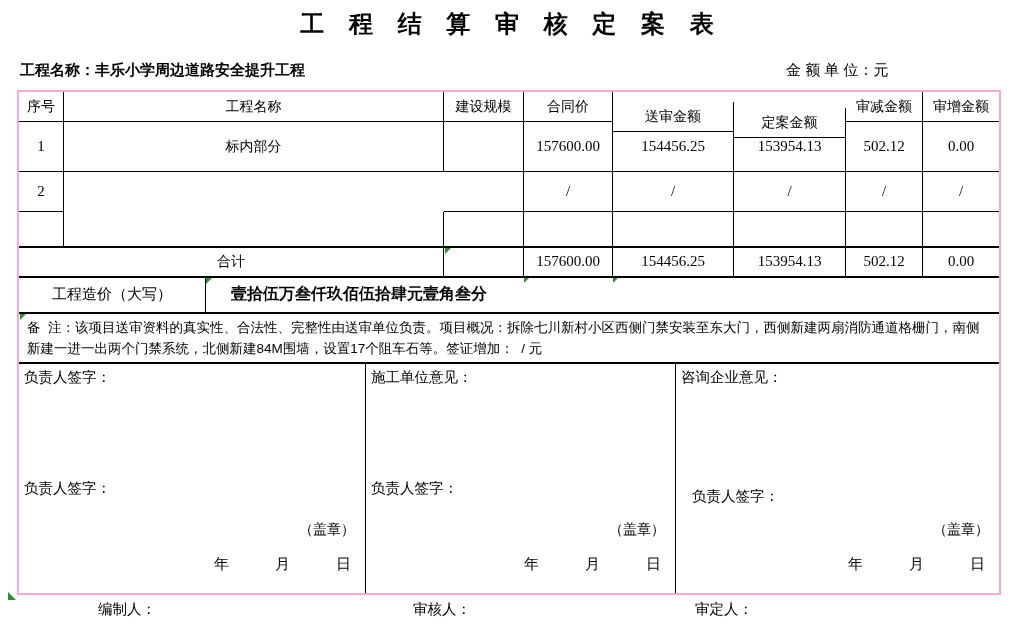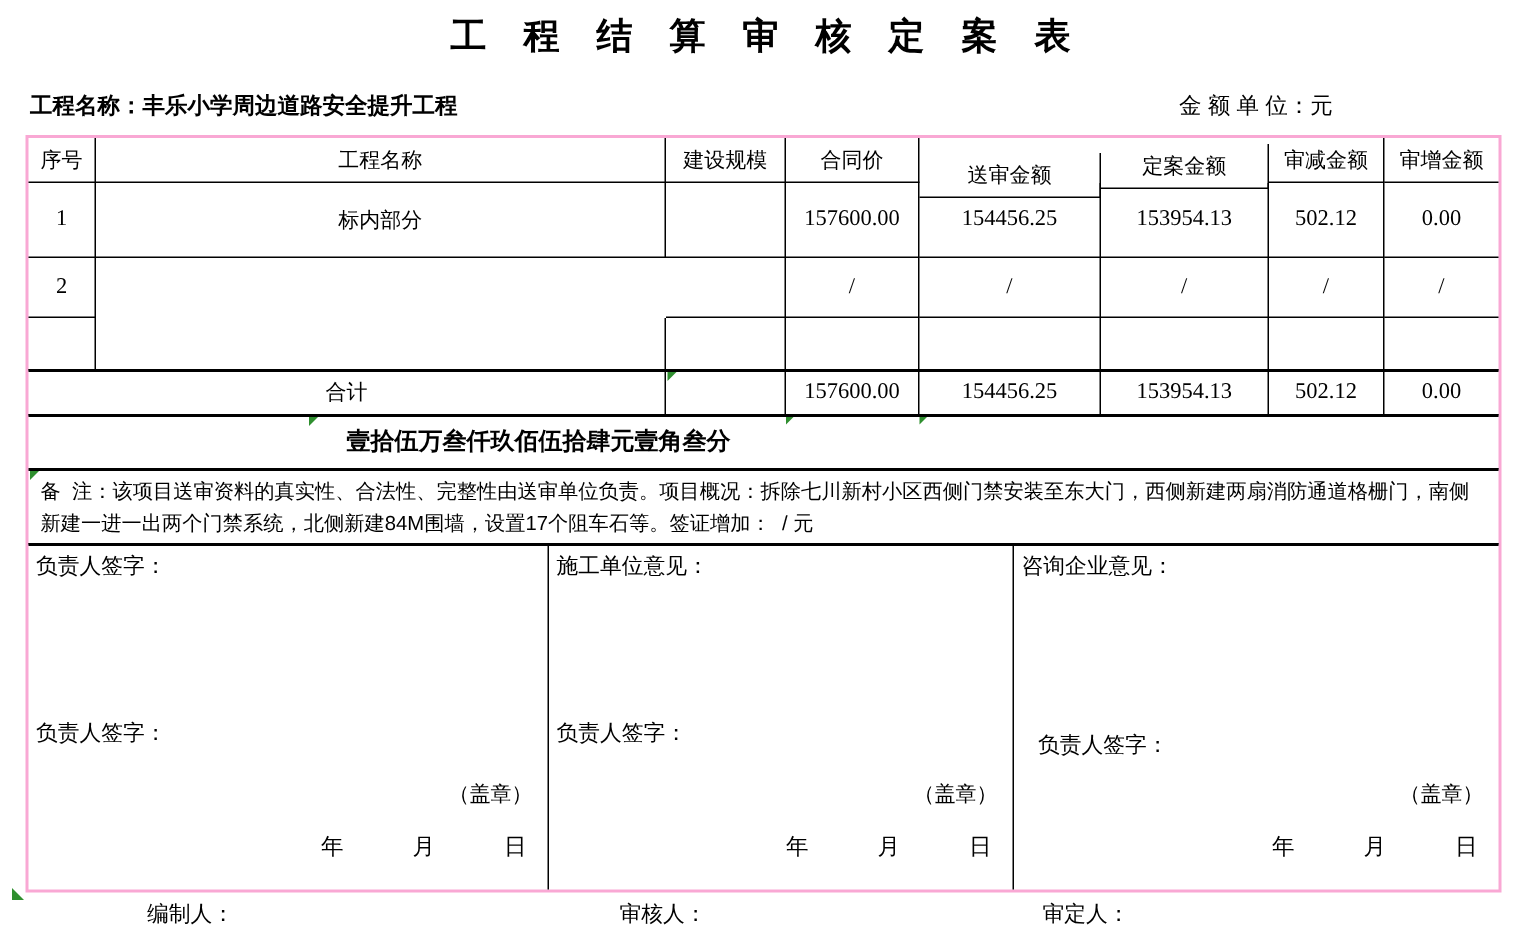--- a/index.html
+++ b/index.html
@@ -42,21 +42,21 @@
   <div class="meta-project">工程名称：丰乐小学周边道路安全提升工程</div>
   <div class="meta-unit">金 额 单 位：元</div>
 
   <div class="tbl">
 
     <div class="c" style="left:0;top:0;width:45px;height:30px;">序号</div>
     <div class="c" style="left:45px;top:0;width:380px;height:30px;">工程名称</div>
     <div class="c" style="left:425px;top:0;width:80px;height:30px;">建设规模</div>
     <div class="c" style="left:505px;top:0;width:89px;height:30px;">合同价</div>
     <div class="c" style="left:594px;top:10px;width:121px;height:30px;text-align:center;">送审金额</div>
-    <div class="c" style="left:715px;top:4px;width:112px;height:30px;text-align:right;">定案金额</div>
+    <div class="c" style="left:715px;top:16px;width:112px;height:30px;text-align:right;">定案金额</div>
     <div class="c" style="left:827px;top:0;width:77px;height:30px;">审减金额</div>
     <div class="c noR" style="left:904px;top:0;width:76px;height:30px;">审增金额</div>
 
     <div class="c num" style="left:0;top:30px;width:45px;height:50px;">1</div>
     <div class="c" style="left:45px;top:30px;width:380px;height:50px;">标内部分</div>
     <div class="c" style="left:425px;top:30px;width:80px;height:50px;"></div>
     <div class="c num" style="left:505px;top:30px;width:89px;height:50px;">157600.00</div>
     <div class="c num" style="left:594px;top:30px;width:121px;height:50px;">154456.25</div>
     <div class="c num" style="left:715px;top:30px;width:112px;height:50px;">153954.13</div>
     <div class="c num" style="left:827px;top:30px;width:77px;height:50px;">502.12</div>
@@ -80,20 +80,21 @@
     <div class="c num noR" style="left:904px;top:120px;width:76px;height:35px;"></div>
 
     <div class="c" style="left:0;top:155px;width:425px;height:30px;">合计</div>
     <div class="c" style="left:425px;top:155px;width:80px;height:30px;"></div>
     <div class="c num" style="left:505px;top:155px;width:89px;height:30px;">157600.00</div>
     <div class="c num" style="left:594px;top:155px;width:121px;height:30px;">154456.25</div>
     <div class="c num" style="left:715px;top:155px;width:112px;height:30px;">153954.13</div>
     <div class="c num" style="left:827px;top:155px;width:77px;height:30px;">502.12</div>
     <div class="c num noR" style="left:904px;top:155px;width:76px;height:30px;">0.00</div>
 
+    <div class="c words-label" style="left:0;top:185px;width:187px;height:36px;">工程造价（大写）</div>
     <div class="c words-val noR" style="left:187px;top:185px;width:793px;height:36px;">壹拾伍万叁仟玖佰伍拾肆元壹角叁分</div>
 
     <div class="c remark noR" style="left:0;top:221px;width:980px;height:50px;">备  注：该项目送审资料的真实性、合法性、完整性由送审单位负责。项目概况：拆除七川新村小区西侧门禁安装至东大门，西侧新建两扇消防通道格栅门，南侧新建一进一出两个门禁系统，北侧新建84M围墙，设置17个阻车石等。签证增加：  / 元</div>
 
     <div class="c box" style="left:0;top:271px;width:347px;height:230px;">
       <span class="btitle">负责人签字：</span>
       <span class="bsign">负责人签字：</span>
       <span class="bseal">（盖章）</span>
       <span class="bdate"><span>年</span><span>月</span><span>日</span></span>
     </div>

